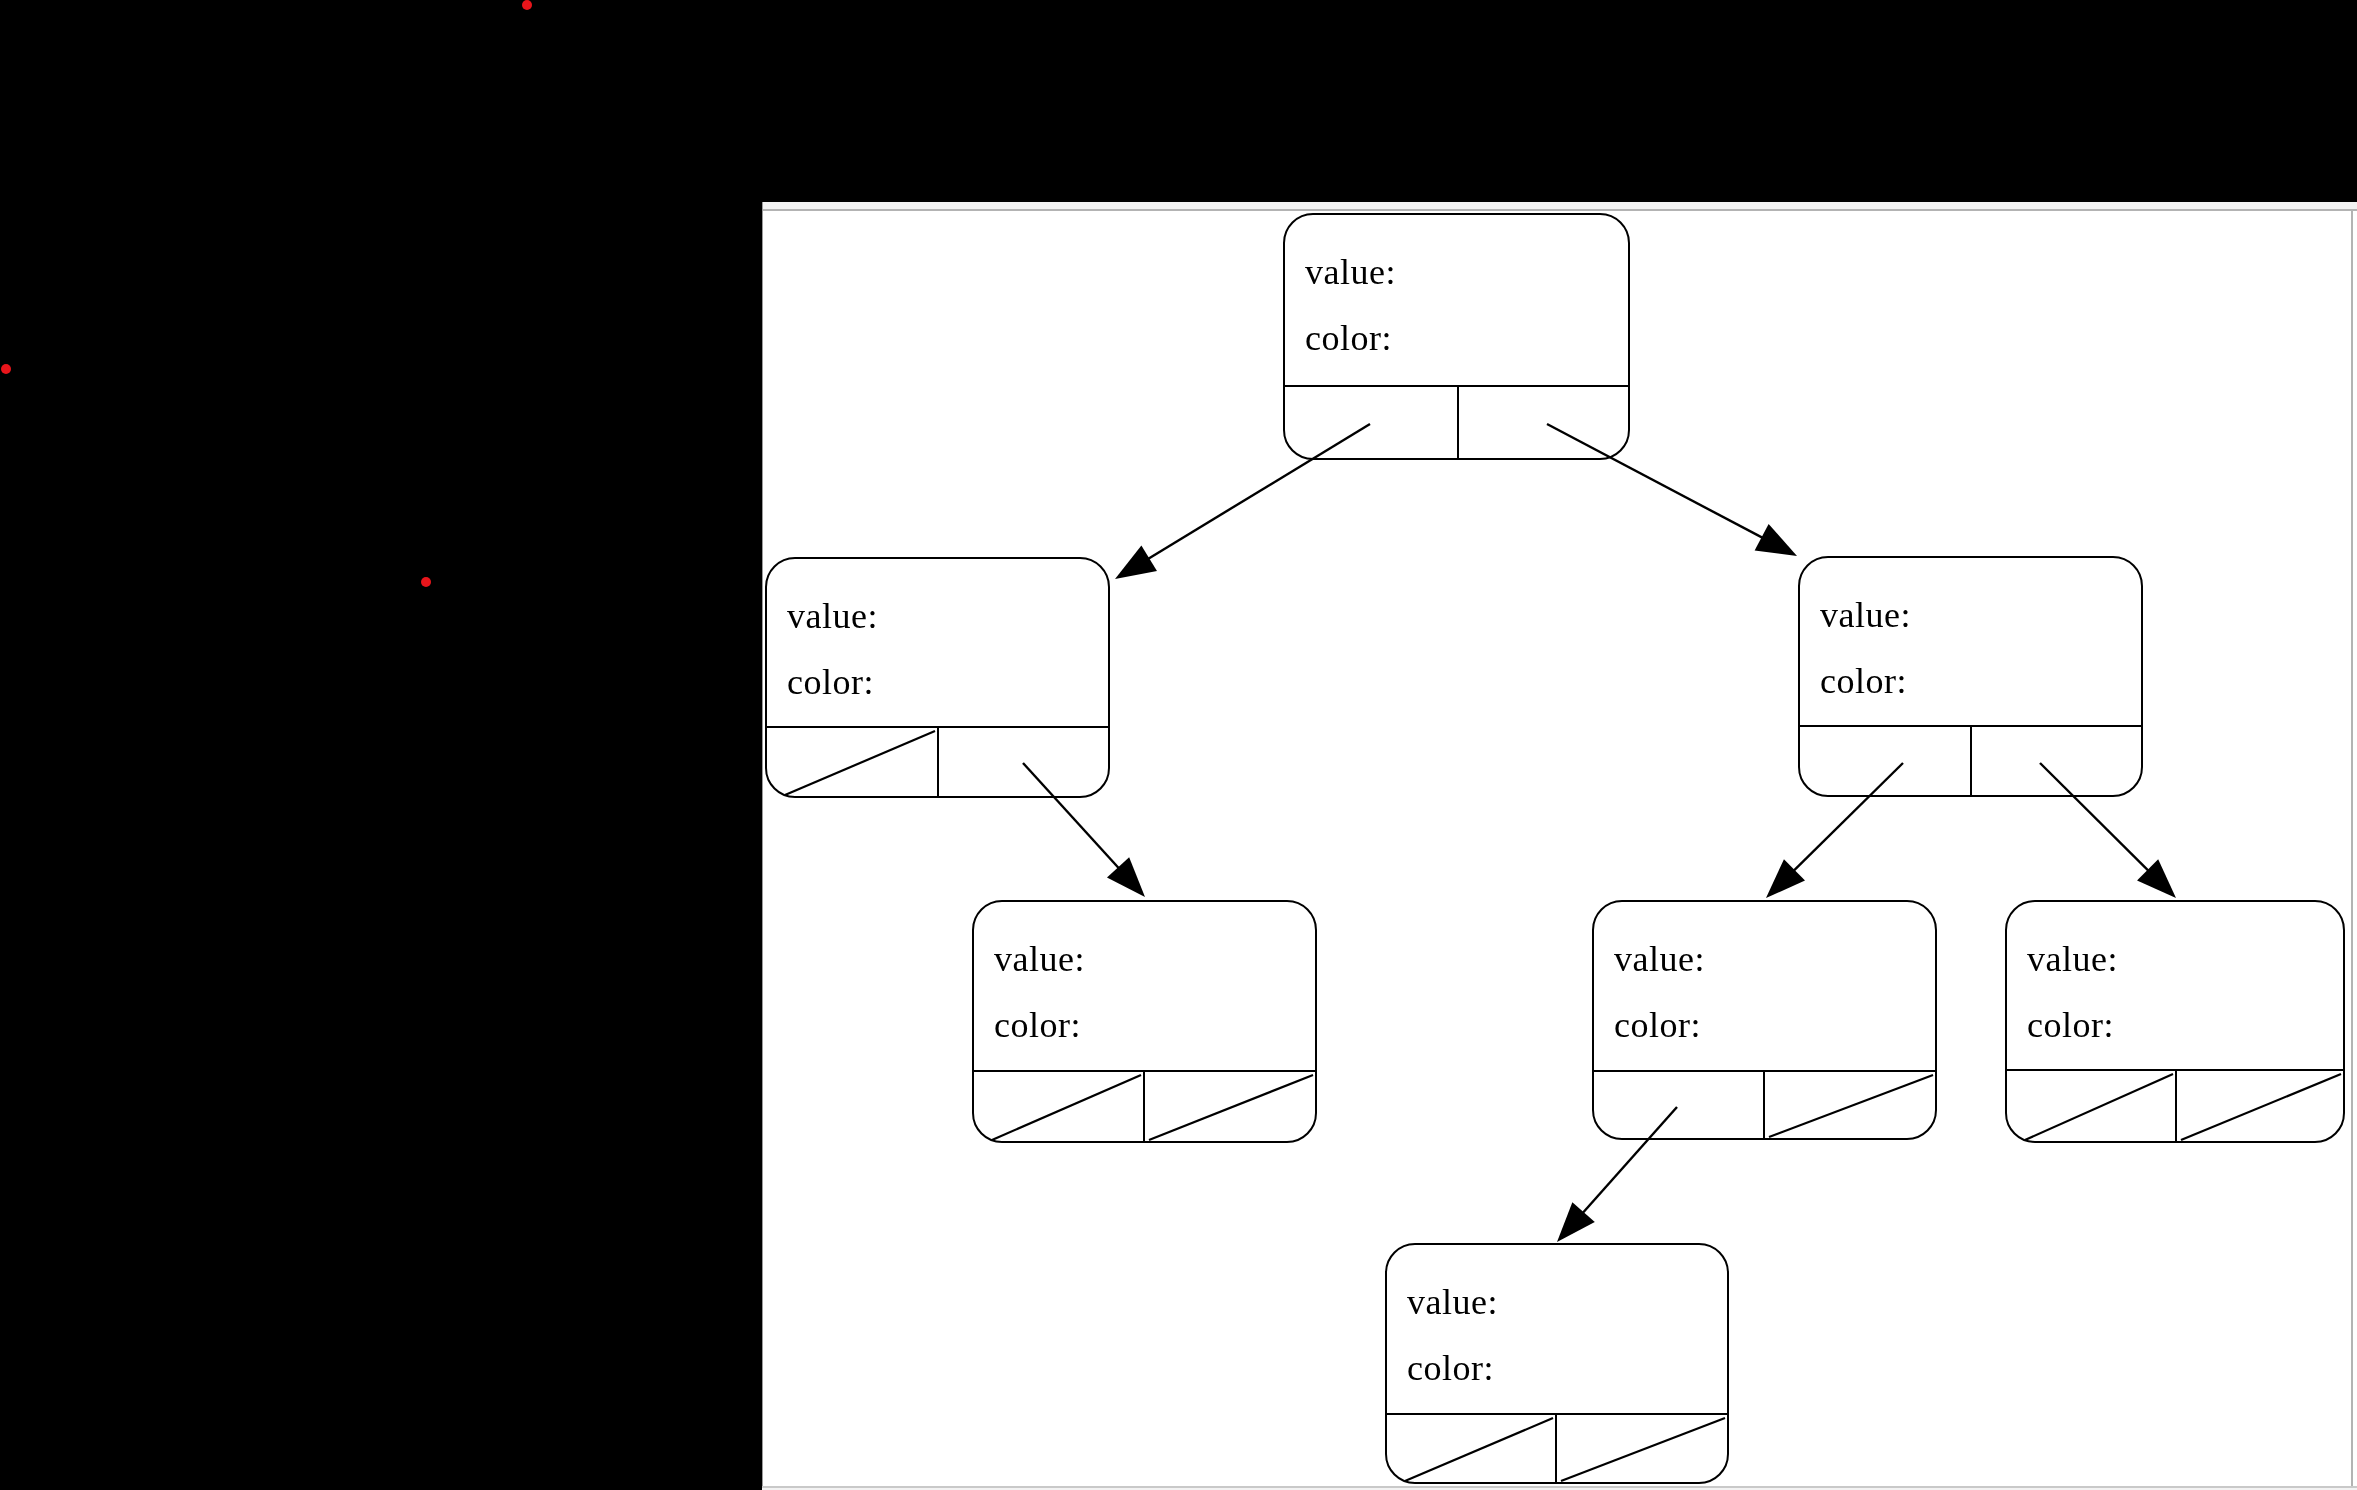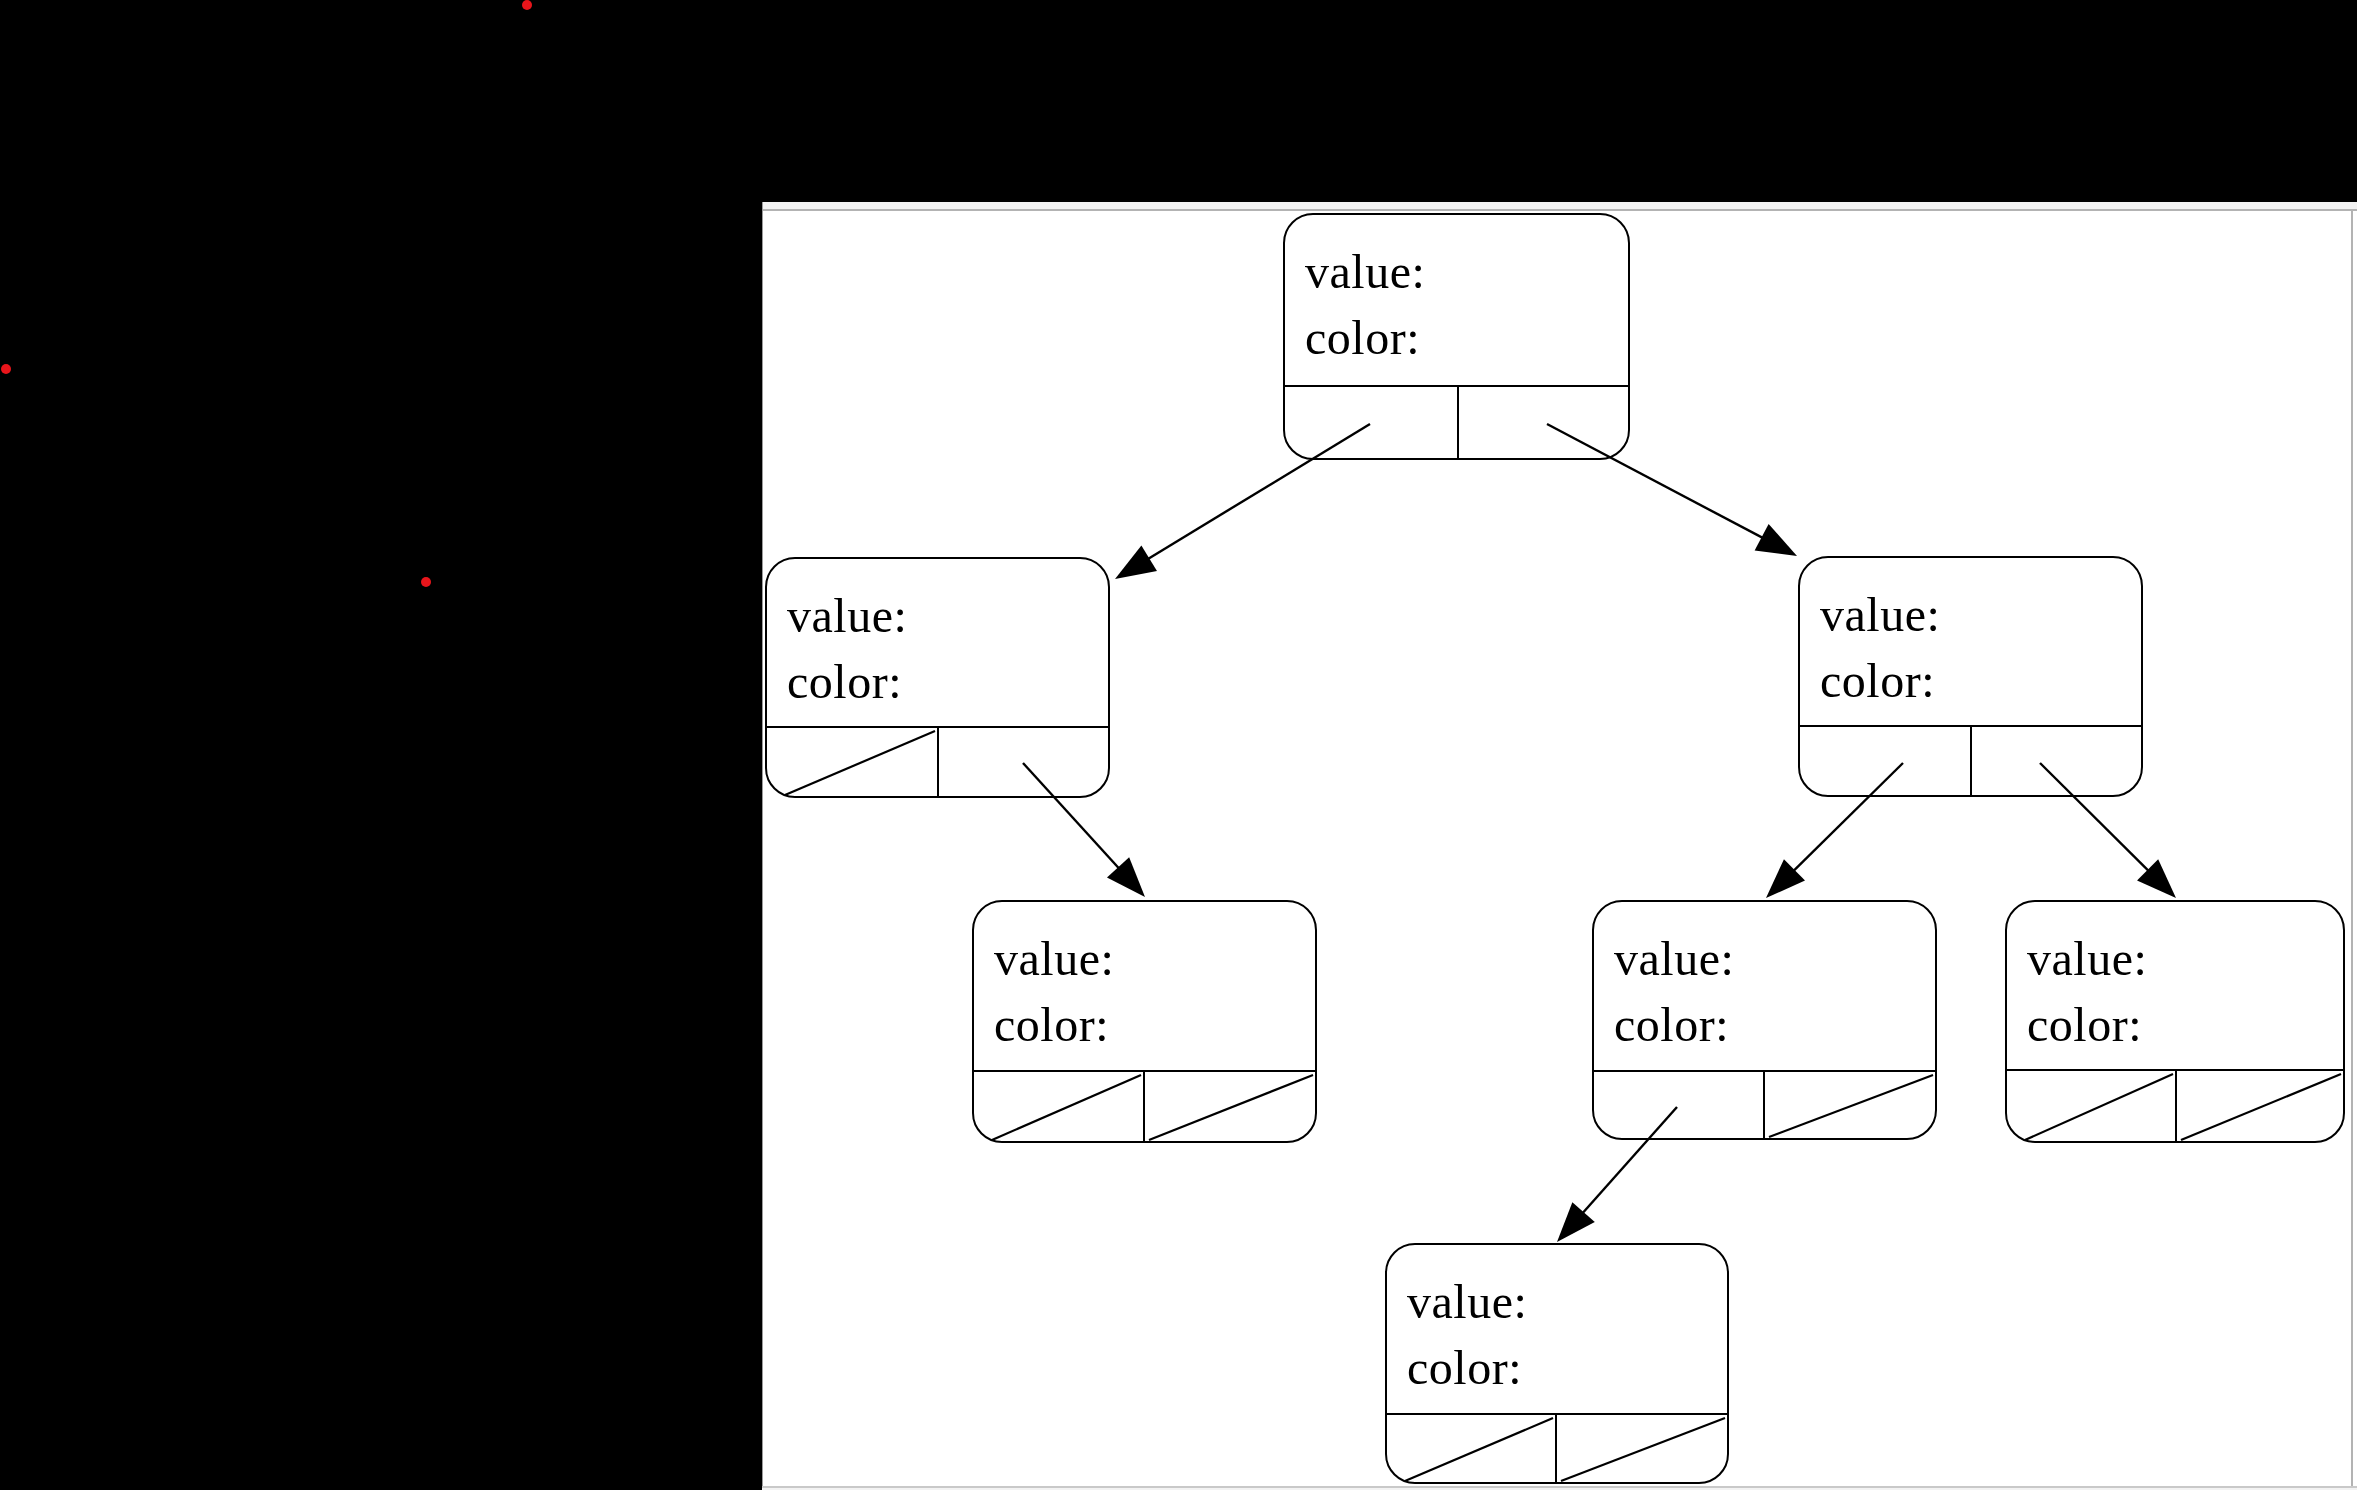--- a/index.html
+++ b/index.html
@@ -21,21 +21,21 @@
     border-radius: 30px;
     box-sizing: border-box;
     background: #ffffff;
     overflow: hidden;
   }
   .node .labelbox {
     position: absolute; left: 0; top: 0; right: 0;
     padding: 24px 0 0 20px;
   }
   .node .lbl {
-    font-size: 48px;
+    font-size: 36px;
     line-height: 66px;
     color: #000000;
     letter-spacing: 0.5px;
   }
   .node .ptr-row {
     position: absolute; left: 0; right: 0; bottom: 0;
     border-top: 2px solid #000000;
   }
   .node .ptr-vdiv {
     position: absolute; width: 2px; top: 0; bottom: 0;

